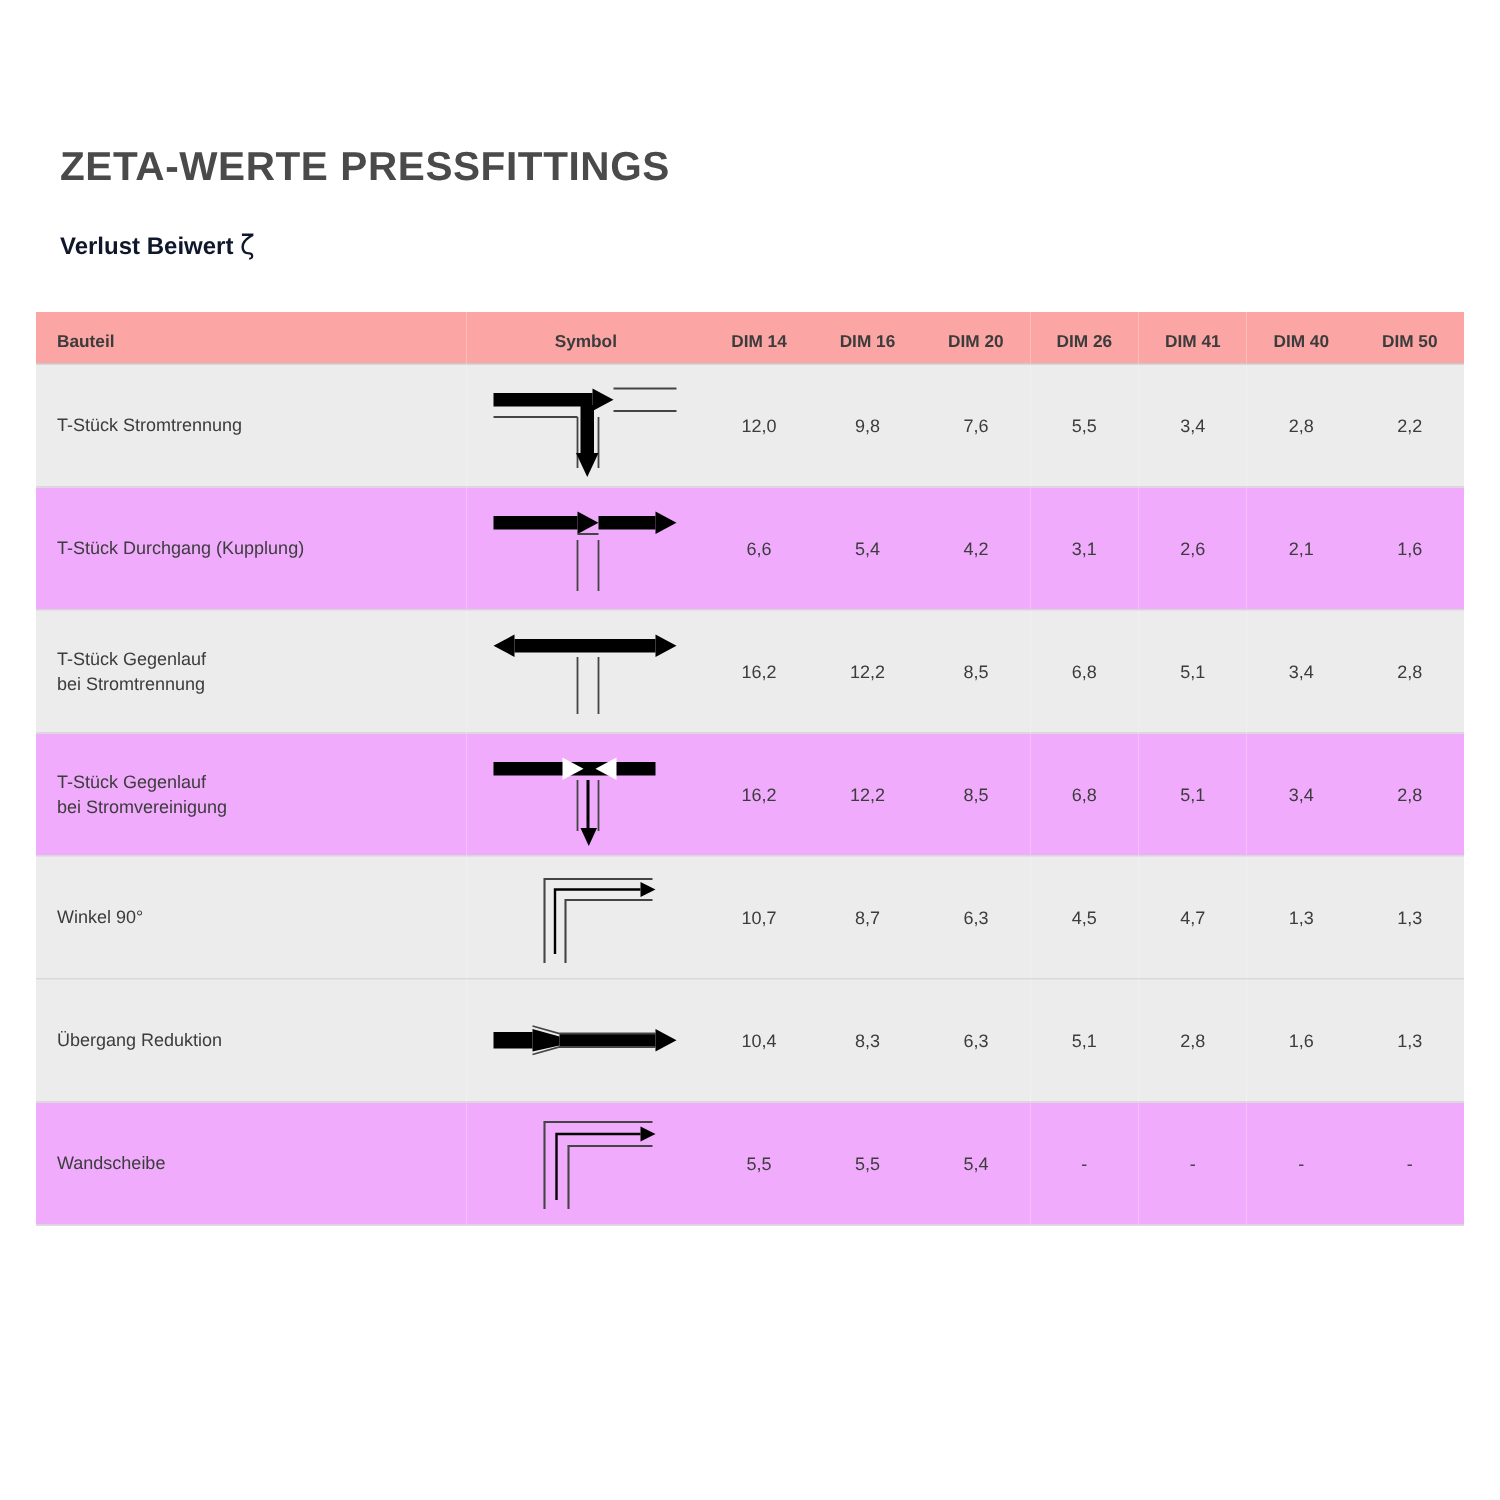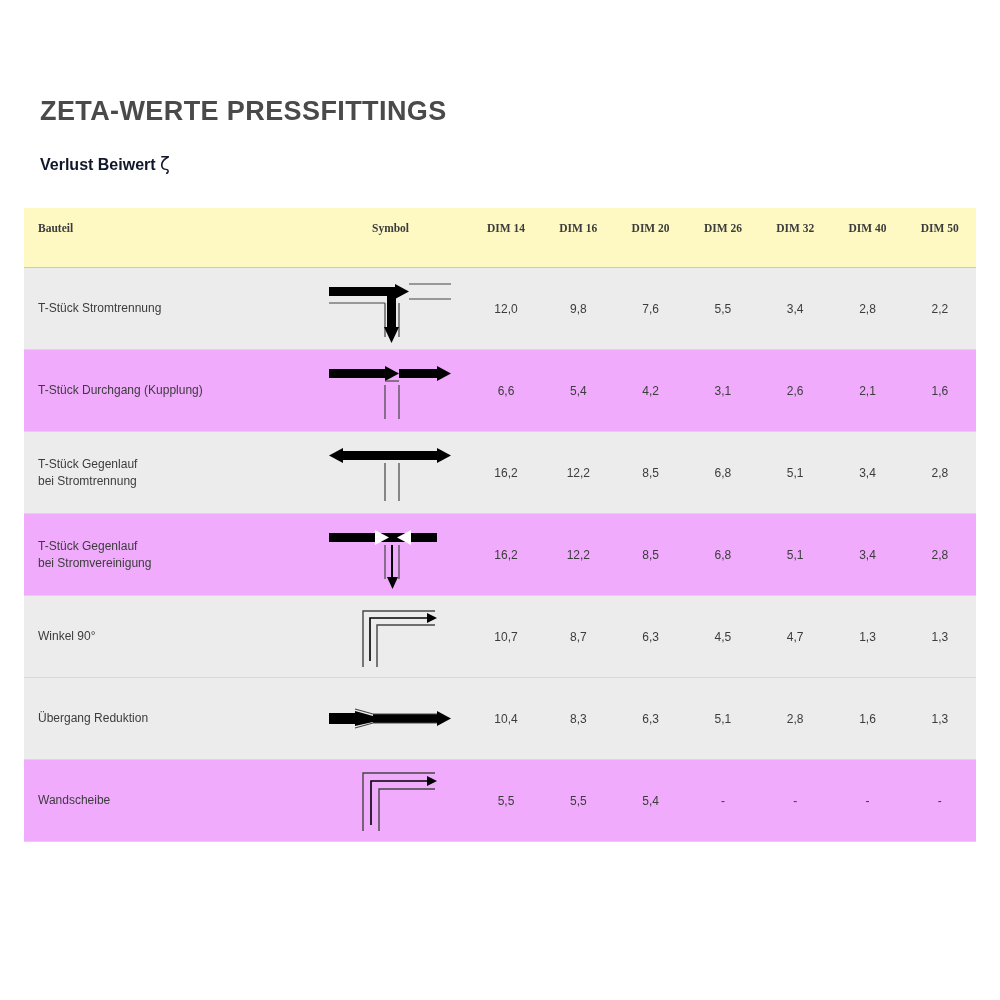--- a/index.html
+++ b/index.html
@@ -43,24 +43,23 @@
     margin-top: 34px;
     border-collapse: collapse;
     width: 952px;
     table-layout: fixed;
   }
   table.zeta-table thead th {
     font-size: 11.5px;
     font-weight: bold;
     color: #3c3c3c;
     text-align: center;
-    padding: 14px 2px 33px 2px;
+    padding: 14px 2px 8px 2px;
     border-bottom: 1px solid #c9c9c9;
-    background: #fef9c3;
-    font-family: Liberation Serif, serif;
+    background: #fca5a5;
   }
   table.zeta-table thead th.col-bauteil {
     text-align: left;
     padding-left: 14px;
   }
   table.zeta-table thead th.col-symbol {
     text-align: center;
   }
   table.zeta-table tbody tr.band {
     background: #ececec;
@@ -119,21 +118,21 @@
         <col class="c-dim">
     </colgroup>
     <thead>
       <tr>
         <th class="col-bauteil">Bauteil</th>
         <th class="col-symbol">Symbol</th>
         <th>DIM 14</th>
         <th>DIM 16</th>
         <th>DIM 20</th>
         <th>DIM 26</th>
-        <th>DIM 32</th>
+        <th>DIM 41</th>
         <th>DIM 40</th>
         <th>DIM 50</th>
       </tr>
     </thead>
     <tbody>
 
       <tr class="band">
         <td class="bauteil">T-Stück Stromtrennung</td>
         <td class="symbol">
           <div class="sym-wrap">

